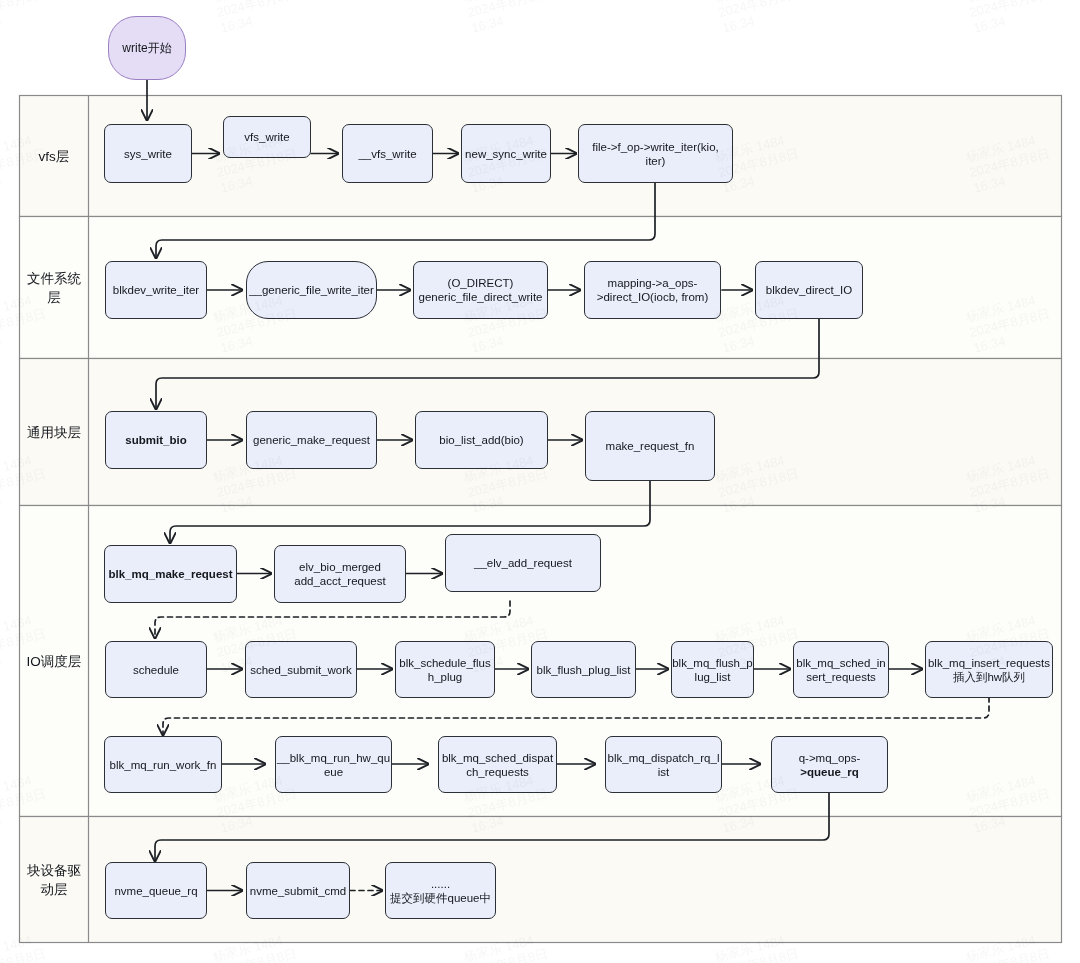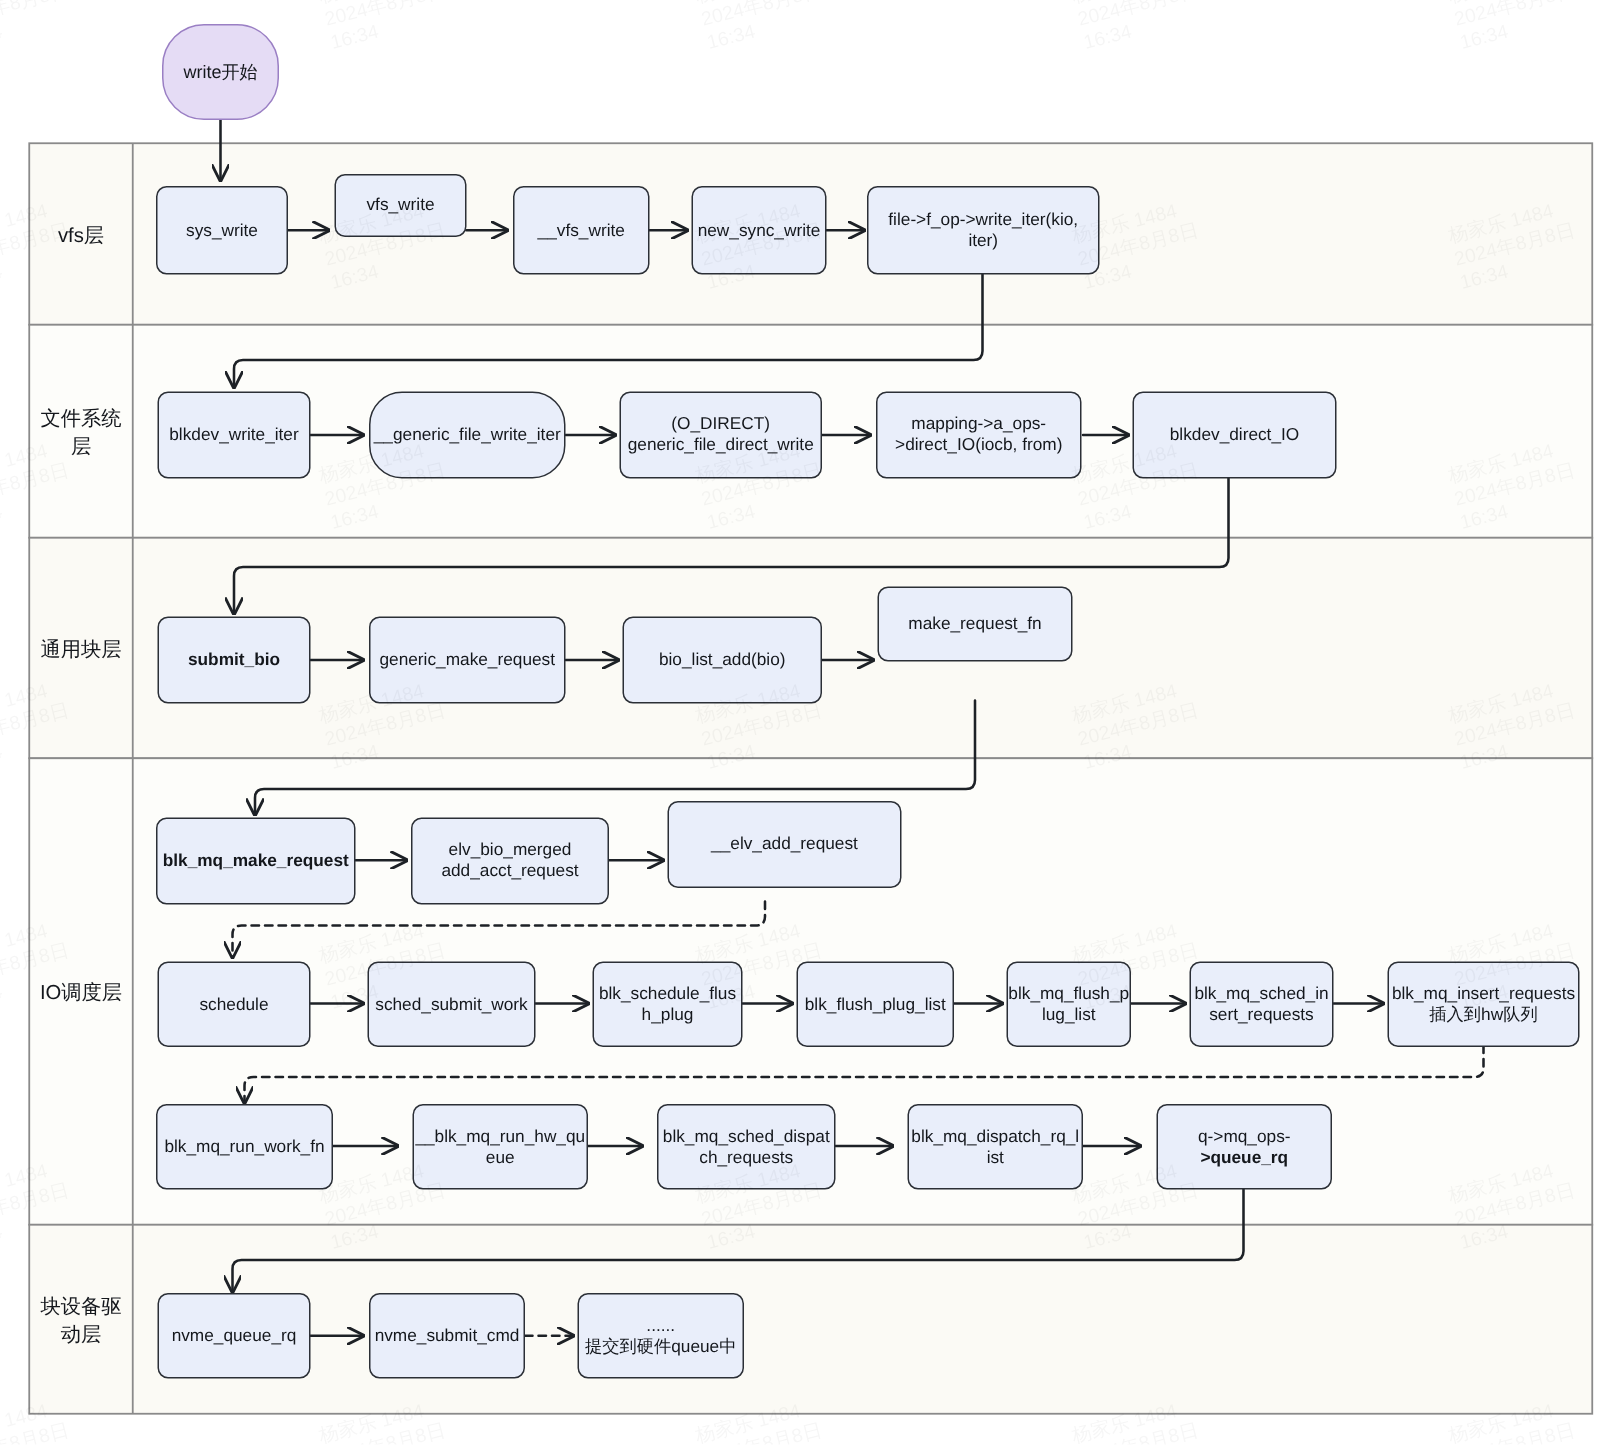--- a/index.html
+++ b/index.html
@@ -151,26 +151,26 @@
   <div class="node" style="left:342px;top:124px;width:91px;height:59px;">__vfs_write</div>
   <div class="node" style="left:461px;top:124px;width:90px;height:59px;">new_sync_write</div>
   <div class="node" style="left:578px;top:124px;width:155px;height:59px;">file-&gt;f_op-&gt;write_iter(kio, iter)</div>
 
   <div class="node" style="left:105px;top:261px;width:102px;height:58px;">blkdev_write_iter</div>
   <div class="node" style="left:246px;top:261px;width:131px;height:58px;border-radius:22px;">__generic_file_write_iter</div>
   <div class="node" style="left:413px;top:261px;width:135px;height:58px;">(O_DIRECT)
 generic_file_direct_write</div>
   <div class="node" style="left:584px;top:261px;width:137px;height:58px;">mapping-&gt;a_ops-
 &gt;direct_IO(iocb, from)</div>
-  <div class="node" style="left:755px;top:261px;width:136px;height:58px;">blkdev_direct_IO</div>
+  <div class="node" style="left:755px;top:261px;width:108px;height:58px;">blkdev_direct_IO</div>
 
   <div class="node bold" style="left:105px;top:411px;width:102px;height:58px;">submit_bio</div>
   <div class="node" style="left:246px;top:411px;width:131px;height:58px;">generic_make_request</div>
   <div class="node" style="left:415px;top:411px;width:133px;height:58px;">bio_list_add(bio)</div>
-  <div class="node" style="left:585px;top:391px;width:130px;height:50px;">make_request_fn</div>
+  <div class="node" style="left:585px;top:411px;width:130px;height:70px;">make_request_fn</div>
 
   <div class="node bold" style="left:104px;top:545px;width:133px;height:58px;">blk_mq_make_request</div>
   <div class="node" style="left:274px;top:545px;width:132px;height:58px;">elv_bio_merged
 add_acct_request</div>
   <div class="node" style="left:445px;top:534px;width:156px;height:58px;">__elv_add_request</div>
 
   <div class="node" style="left:105px;top:641px;width:102px;height:57px;">schedule</div>
   <div class="node" style="left:245px;top:641px;width:112px;height:57px;">sched_submit_work</div>
   <div class="node" style="left:395px;top:641px;width:100px;height:57px;">blk_schedule_flus
 h_plug</div>

